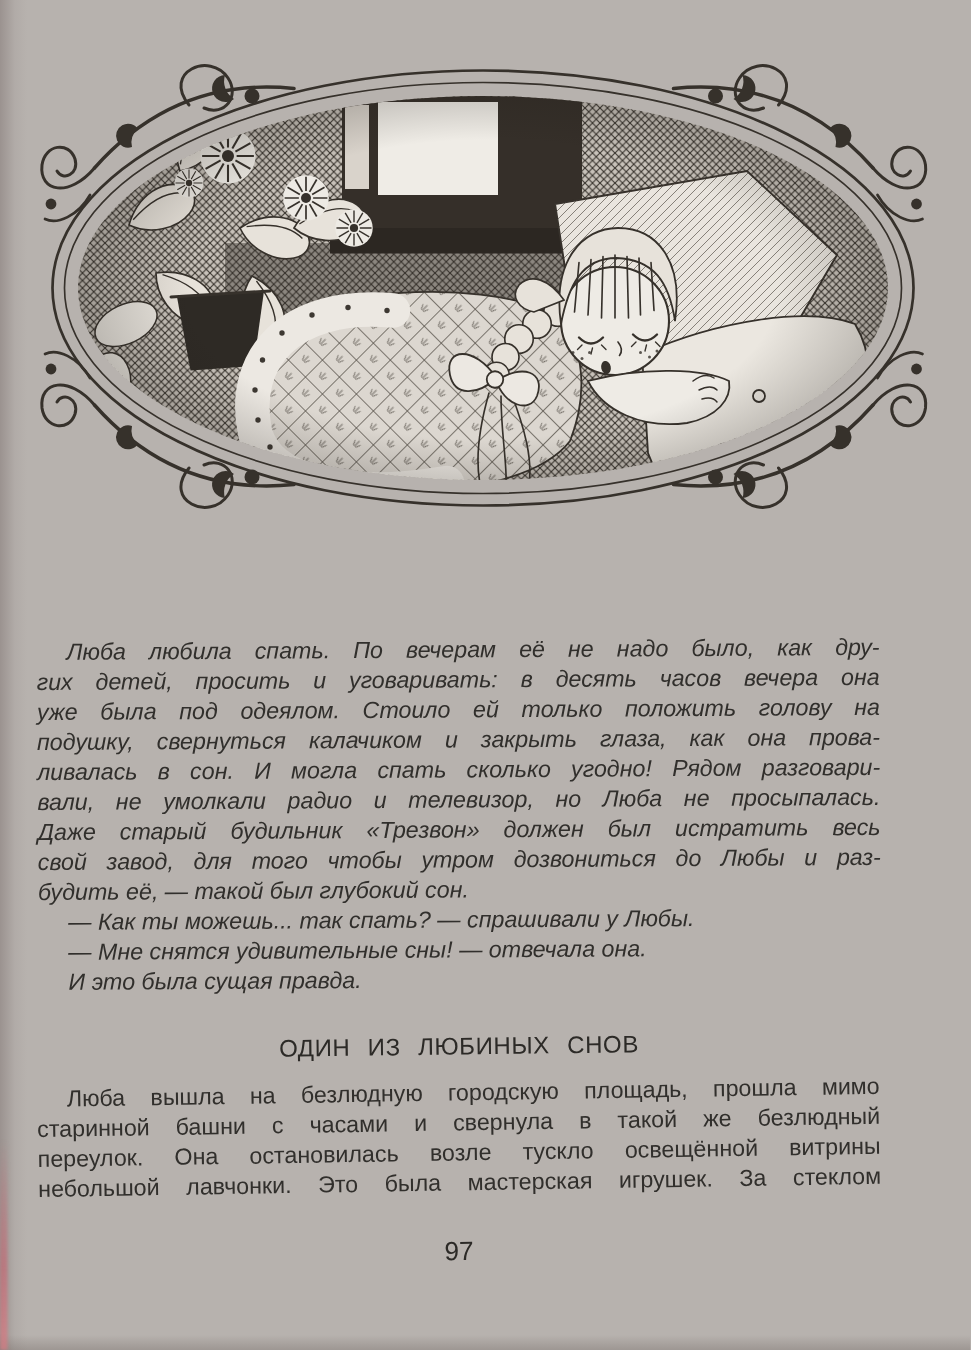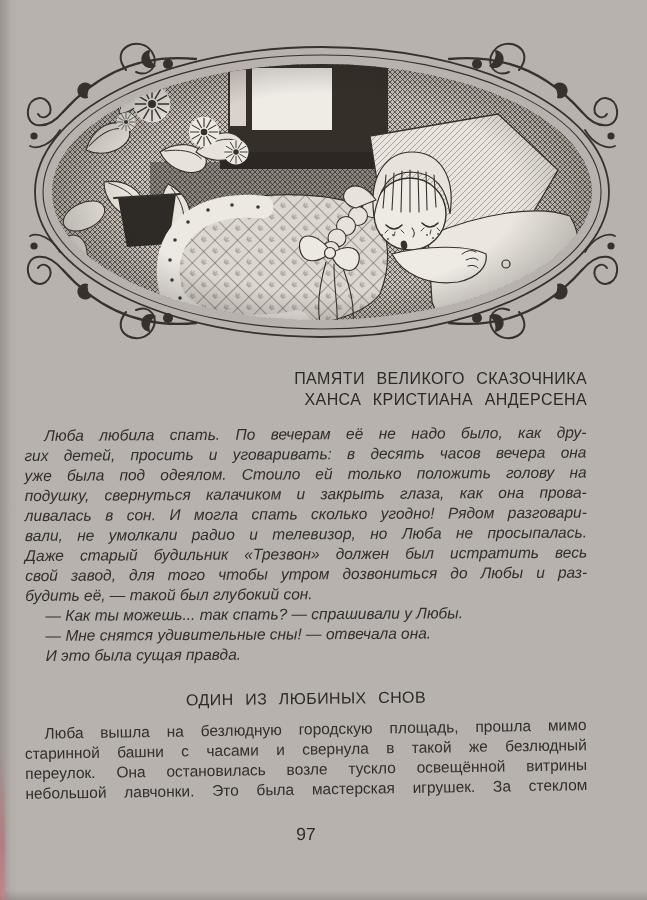--- a/index.html
+++ b/index.html
@@ -223,24 +223,20 @@
 
     <ellipse cx="322" cy="190" rx="287" ry="145" class="st" stroke-width="1.8"></ellipse>
     <ellipse cx="322" cy="190" rx="279" ry="137" class="st" stroke-width="1.1"></ellipse>
 
     <use href="#fl"></use>
     <use href="#fl" transform="translate(645,0) scale(-1,1)"></use>
     <use href="#fl" transform="translate(0,378) scale(1,-1)"></use>
     <use href="#fl" transform="translate(645,378) scale(-1,-1)"></use>
   </svg>
 
-  <div class="dedication">
-    <div>ПАМЯТИ ВЕЛИКОГО СКАЗОЧНИКА</div>
-    <div>ХАНСА КРИСТИАНА АНДЕРСЕНА</div>
-  </div>
 
   <div class="para p1">
     <div class="line ind">Люба любила спать. По вечерам её не надо было, как дру-</div>
     <div class="line">гих детей, просить и уговаривать: в десять часов вечера она</div>
     <div class="line">уже была под одеялом. Стоило ей только положить голову на</div>
     <div class="line">подушку, свернуться калачиком и закрыть глаза, как она прова-</div>
     <div class="line">ливалась в сон. И могла спать сколько угодно! Рядом разговари-</div>
     <div class="line">вали, не умолкали радио и телевизор, но Люба не просыпалась.</div>
     <div class="line">Даже старый будильник «Трезвон» должен был истратить весь</div>
     <div class="line">свой завод, для того чтобы утром дозвониться до Любы и раз-</div>

